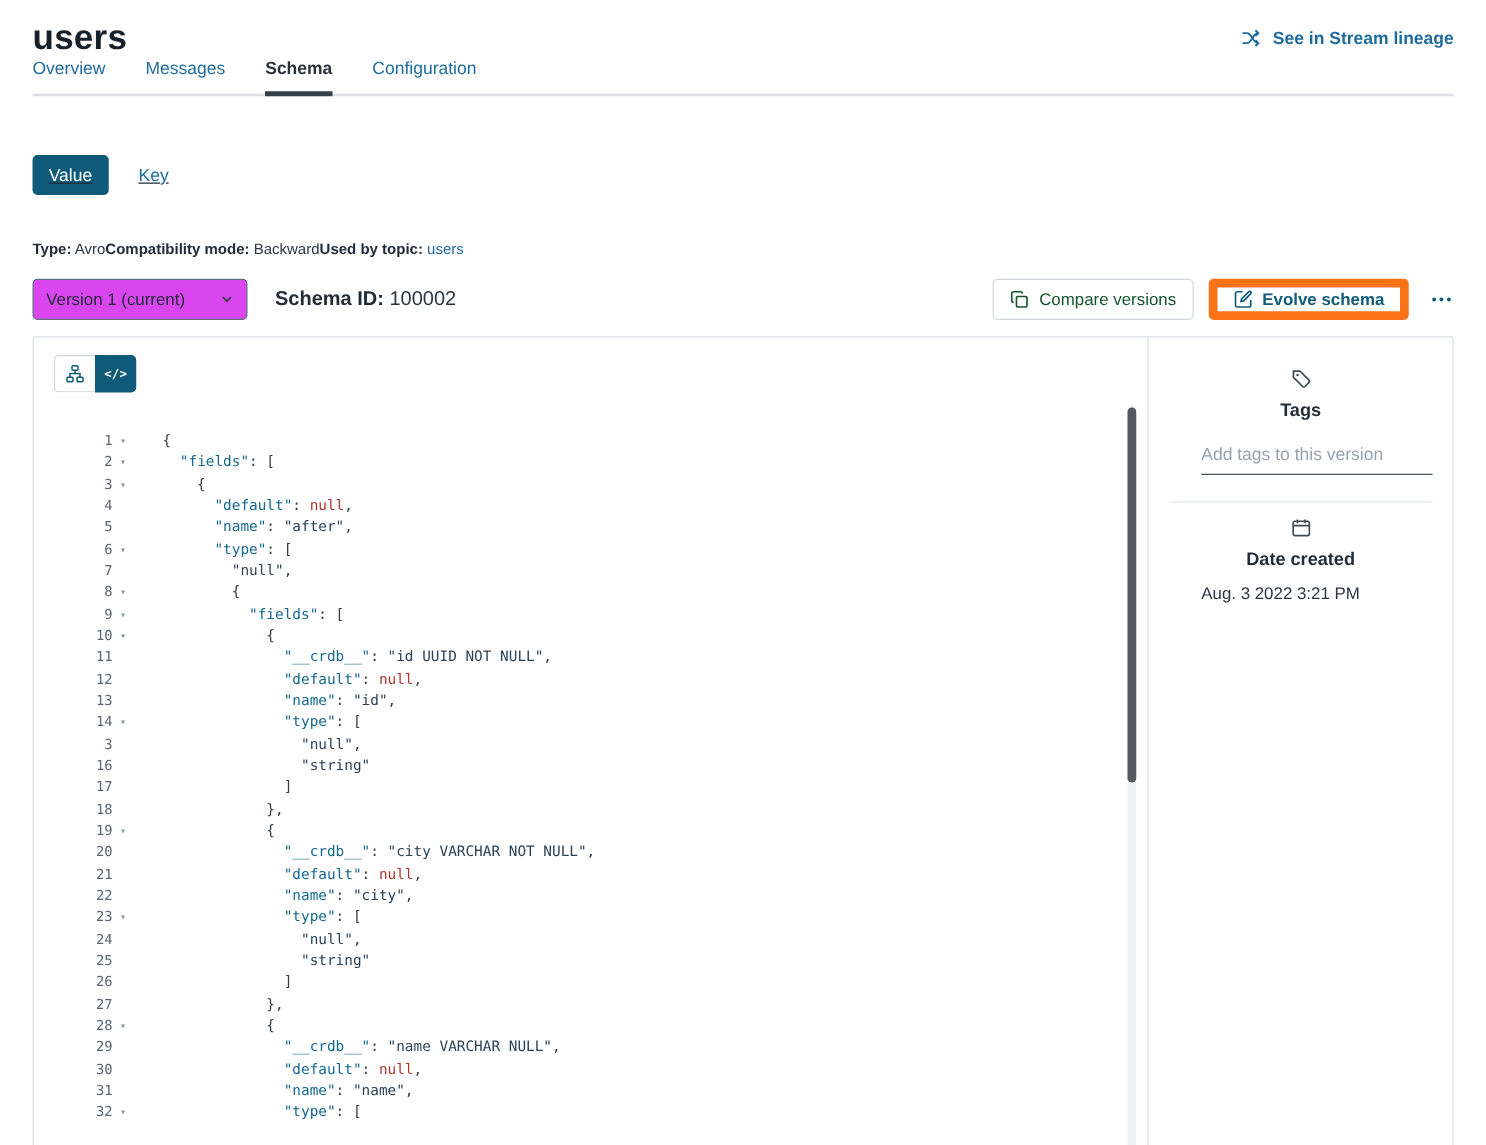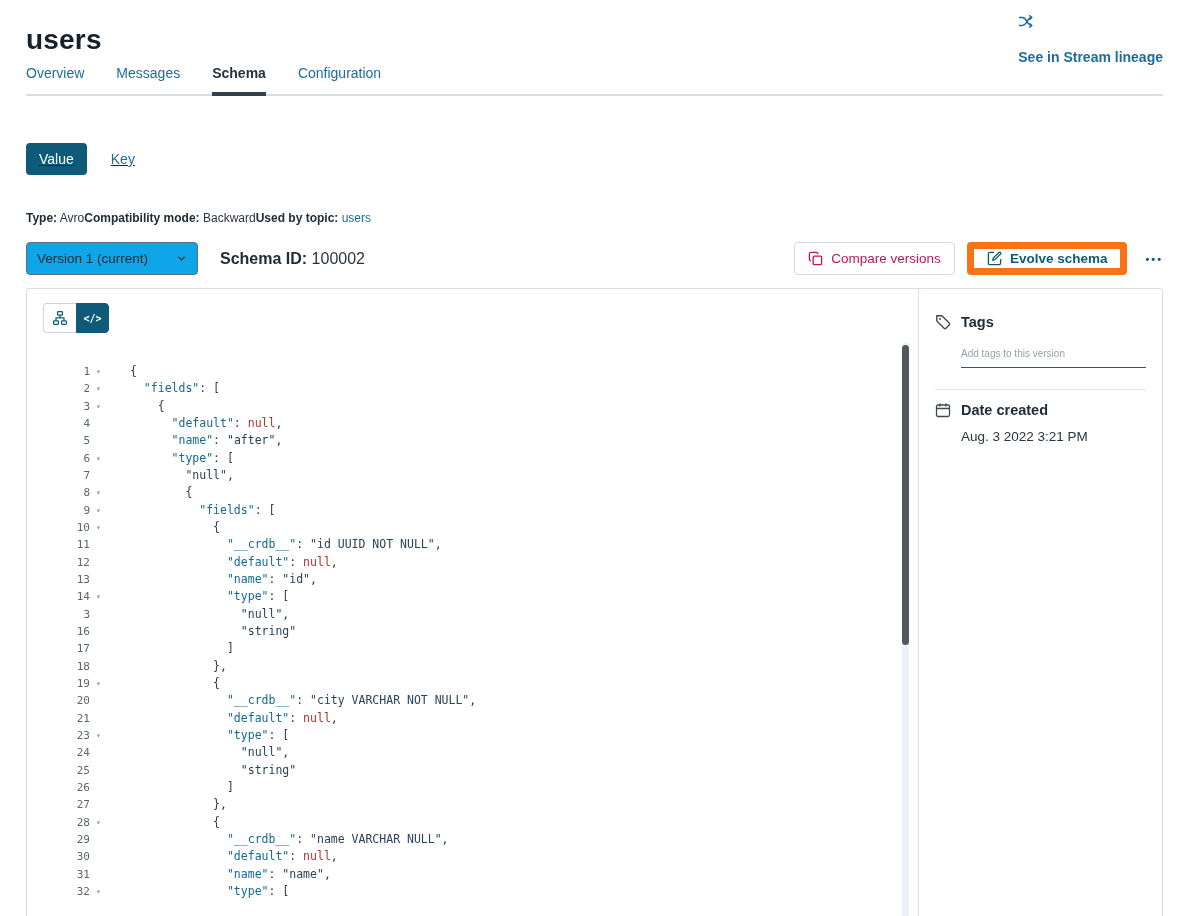--- a/index.html
+++ b/index.html
@@ -9,21 +9,21 @@
     font-family: "Liberation Sans", sans-serif;
     color: #1f2a37;
     overflow: hidden;
     position: relative;
   }
   .wrap { padding: 0 26px; }
 
   
   .header { display: flex; justify-content: space-between; align-items: center; padding-top: 14px; }
   .title { font-size: 28px; font-weight: 700; color: #17212b; letter-spacing: .2px; }
-  .lineage { display: flex; align-items: flex-start; gap: 20px; color: #1d6c9d; font-size: 14px; font-weight: 600; cursor: pointer; text-decoration: none; flex-direction: column; }
+  .lineage { display: flex; align-items: center; gap: 8px; color: #1d6c9d; font-size: 14px; font-weight: 600; cursor: pointer; text-decoration: none; }
 
   
   .tabs { display: flex; gap: 32px; border-bottom: 2px solid #d9dee3; }
   .tab { padding-bottom: 13px; font-size: 14px; color: #1d6c9d; cursor: pointer; position: relative; }
   .tab.active { color: #28323d; font-weight: 600; }
   .tab.active::after { content: ""; position: absolute; left: 0; right: 0; bottom: -2px; height: 4px; background: #333f4b; }
 
   
   .valuekey { display: flex; align-items: center; gap: 24px; margin-top: 47px; text-decoration: underline; }
   .btn-value { background: #0e5a78; color: #fff; font-size: 14px; font-family: inherit; padding: 8px 13px; border-radius: 4px; border: none; cursor: pointer; }
@@ -31,26 +31,26 @@
 
   
   .meta { display: flex; margin-top: 36px; font-size: 12px; color: #2a3540; align-items: baseline; }
   .meta b { font-weight: 700; color: #222d38; }
   .meta a { color: #1d6c9d; cursor: pointer; }
 
   
   .controls { display: flex; align-items: center; margin-top: 17px; gap: 14px; }
   .select { display: flex; align-items: center; justify-content: space-between; width: 172px; height: 33px;
             border: 1px solid #5f6e7b; border-radius: 4px; padding: 0 10px; font-size: 13.5px; color: #222c36;
-            cursor: pointer; background: #0ea5e9; }
+            cursor: pointer; background: #d946ef; }
   .schema-id { font-size: 16px; margin-left: 8px; color: #2a3540; }
   .schema-id b { font-weight: 700; color: #222d38; }
   .right-controls { margin-left: auto; display: flex; align-items: center; gap: 12px; }
   .btn { display: flex; align-items: center; gap: 8px; height: 33px; padding: 0 13px; border-radius: 4px; background: #fff; font-size: 13.5px; font-family: inherit; cursor: pointer; }
-  .btn-compare { border: 1px solid #d3d9de; color: #be185d; }
+  .btn-compare { border: 1px solid #d3d9de; color: #14532d; }
   .btn-evolve { border: 7px solid #f97316; color: #0e5a78; font-weight: 600; }
   .more { color: #0e5a78; font-size: 11px; font-weight: 700; letter-spacing: 2px; margin-left: 6px; cursor: pointer; }
 
   
   .panel { display: flex; margin-top: 13px; border: 1px solid #d9dee3; border-radius: 3px; height: 660px; overflow: hidden; }
   .code-side { flex: 1; min-width: 0; position: relative; padding-top: 14px; }
   .viewtoggle { display: inline-flex; margin-left: 16px; }
   .vbtn { width: 33px; height: 30px; display: flex; align-items: center; justify-content: center;
           border: 1px solid #cdd4da; background: #fff; color: #0e5a78; cursor: pointer; }
   .vbtn.first { border-radius: 4px 0 0 4px; border-right: none; }
@@ -65,24 +65,24 @@
   .ct { margin-left: 23px; }
   .tk-key { color: #15698f; }
   .tk-str { color: #2c4257; }
   .tk-null { color: #b0342c; }
 
   .sbar { position: absolute; top: 54px; bottom: 0; right: 9px; width: 7px; background: #eef1f3; border-radius: 4px; }
   .sthumb { position: absolute; top: 2px; left: 0; width: 7px; height: 300px; background: #52585f; border-radius: 4px; }
 
   
   .side { width: 244px; flex: none; border-left: 1px solid #d9dee3; padding: 25px 16px 0 16px; }
-  .sec-head { display: flex; align-items: center; gap: 10px; font-size: 14.5px; font-weight: 700; color: #222d38; }
+  .sec-head { display: flex; align-items: center; gap: 10px; font-size: 14.5px; font-weight: 700; color: #222d38; flex-direction: column; }
   .sec-head .icn { color: #3e4a56; display: flex; }
   .side input { display: block; margin: 18px 0 16px 26px; width: calc(100% - 26px); border: none;
-                border-bottom: 1px solid #46525e; font-size: 10px; padding: 0 0 8px 0; color: #000000;
+                border-bottom: 1px solid #46525e; font-size: 14px; padding: 0 0 8px 0; color: #000000;
                 outline: none; font-family: inherit; background: transparent; }
   .side input::placeholder { color: #97a1ab; }
   .divider { height: 1px; background: #e4e8ec; margin-top: 21px; }
   .sec-doc { margin-top: 48px; }
   .sec-date { margin-top: 12px; }
   .sec-val { margin: 11px 0 0 26px; font-size: 13.5px; color: #2a3540; }
   .icn { display: inline-flex; align-items: center; }
 </style>
 </head>
 <body>
@@ -192,20 +192,21 @@
           <div class="cl"><span class="ln">12</span><span class="fold"></span><span class="ct">              <span class="tk-key">"default"</span>: <span class="tk-null">null</span>,</span></div>
           <div class="cl"><span class="ln">13</span><span class="fold"></span><span class="ct">              <span class="tk-key">"name"</span>: <span class="tk-str">"id"</span>,</span></div>
           <div class="cl"><span class="ln">14</span><span class="fold">▾</span><span class="ct">              <span class="tk-key">"type"</span>: [</span></div>
           <div class="cl"><span class="ln">3</span><span class="fold"></span><span class="ct">                <span class="tk-str">"null"</span>,</span></div>
           <div class="cl"><span class="ln">16</span><span class="fold"></span><span class="ct">                <span class="tk-str">"string"</span></span></div>
           <div class="cl"><span class="ln">17</span><span class="fold"></span><span class="ct">              ]</span></div>
           <div class="cl"><span class="ln">18</span><span class="fold"></span><span class="ct">            },</span></div>
           <div class="cl"><span class="ln">19</span><span class="fold">▾</span><span class="ct">            {</span></div>
           <div class="cl"><span class="ln">20</span><span class="fold"></span><span class="ct">              <span class="tk-key">"__crdb__"</span>: <span class="tk-str">"city VARCHAR NOT NULL"</span>,</span></div>
           <div class="cl"><span class="ln">21</span><span class="fold"></span><span class="ct">              <span class="tk-key">"default"</span>: <span class="tk-null">null</span>,</span></div>
+          <div class="cl"><span class="ln">22</span><span class="fold"></span><span class="ct">              <span class="tk-key">"name"</span>: <span class="tk-str">"city"</span>,</span></div>
           <div class="cl"><span class="ln">23</span><span class="fold">▾</span><span class="ct">              <span class="tk-key">"type"</span>: [</span></div>
           <div class="cl"><span class="ln">24</span><span class="fold"></span><span class="ct">                <span class="tk-str">"null"</span>,</span></div>
           <div class="cl"><span class="ln">25</span><span class="fold"></span><span class="ct">                <span class="tk-str">"string"</span></span></div>
           <div class="cl"><span class="ln">26</span><span class="fold"></span><span class="ct">              ]</span></div>
           <div class="cl"><span class="ln">27</span><span class="fold"></span><span class="ct">            },</span></div>
           <div class="cl"><span class="ln">28</span><span class="fold">▾</span><span class="ct">            {</span></div>
           <div class="cl"><span class="ln">29</span><span class="fold"></span><span class="ct">              <span class="tk-key">"__crdb__"</span>: <span class="tk-str">"name VARCHAR NULL"</span>,</span></div>
           <div class="cl"><span class="ln">30</span><span class="fold"></span><span class="ct">              <span class="tk-key">"default"</span>: <span class="tk-null">null</span>,</span></div>
           <div class="cl"><span class="ln">31</span><span class="fold"></span><span class="ct">              <span class="tk-key">"name"</span>: <span class="tk-str">"name"</span>,</span></div>
           <div class="cl"><span class="ln">32</span><span class="fold">▾</span><span class="ct">              <span class="tk-key">"type"</span>: [</span></div>

